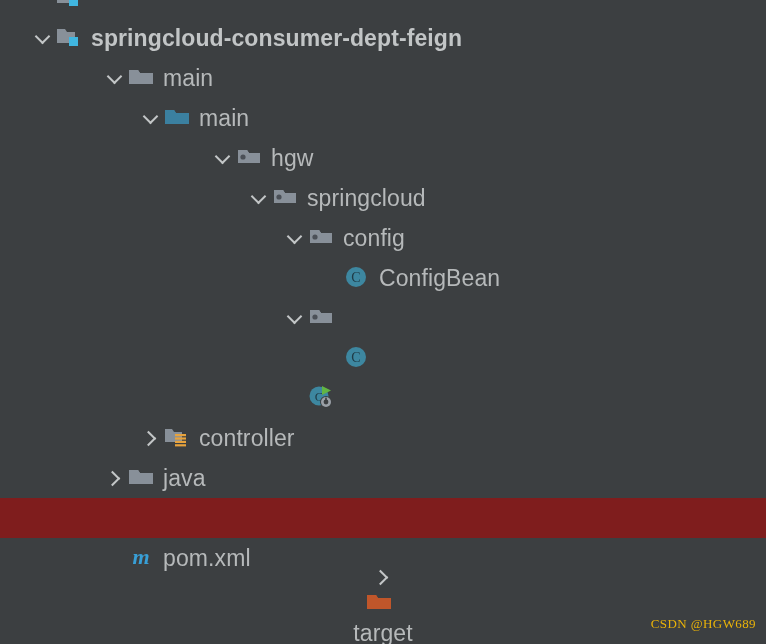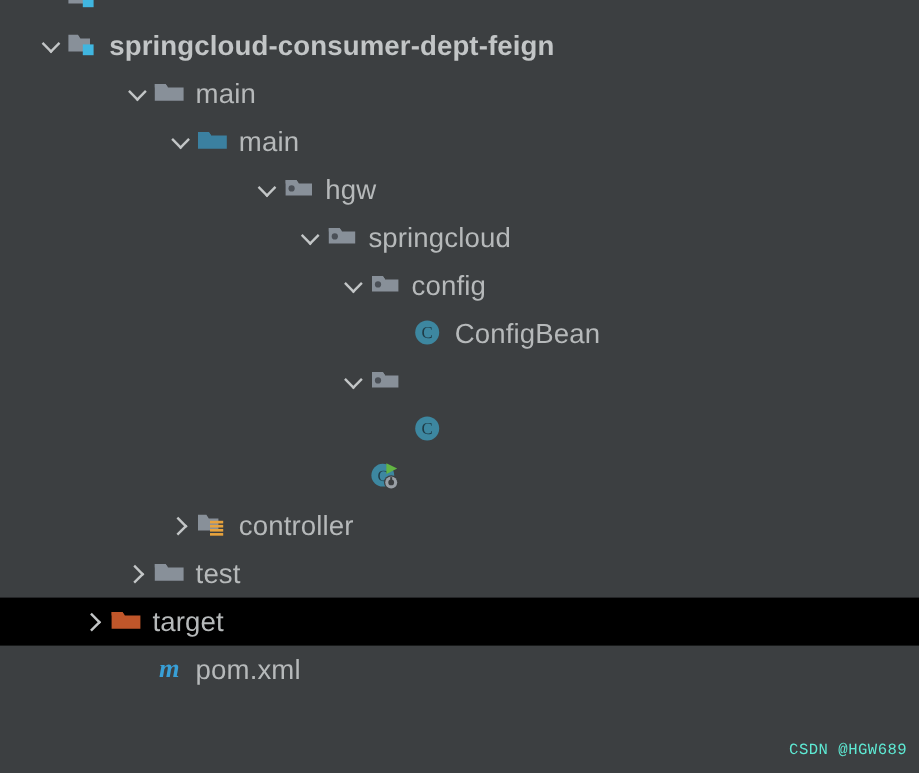--- a/index.html
+++ b/index.html
@@ -27,21 +27,22 @@
   }
 
   .row {
     position: relative;
     height: 40px;
     display: flex;
     align-items: center;
     white-space: nowrap;
   }
   .row.selected {
-    background: #000000;
+    background: #7f1d1d;
+    flex-direction: column;
   }
 
   
   .twisty {
     width: 26px;
     height: 26px;
     flex: 0 0 26px;
     position: relative;
   }
   .twisty.none::before { content: none; }
@@ -87,23 +88,23 @@
     font-weight: bold;
     color: #c2c5c6;
   }
 
   
   #watermark {
     position: absolute;
     right: 10px;
     bottom: 12px;
     font-size: 13px;
-    color: #5eead4;
+    color: #eab308;
     letter-spacing: 0.4px;
-    font-family: Liberation Mono, monospace;
+    font-family: Liberation Serif, serif;
   }
 </style>
 </head>
 <body>
 
 <div id="tree">
     <div class="row">
       <div style="width: 30px; flex: 0 0 30px;"></div>
       <div class="twisty none"></div>
       <div class="icon">
@@ -246,21 +247,21 @@
     </div>
     <div class="row">
       <div style="width: 102px; flex: 0 0 102px;"></div>
       <div class="twisty closed"></div>
       <div class="icon">
         <svg width="27" height="24" viewBox="0 0 27 24" xmlns="http://www.w3.org/2000/svg">
           <path d="M1 5 L1 19 L25 19 L25 8 L12 8 L10 5 Z" fill="#889099"></path>
           <path d="M1 5 L10 5 L12 8 L1 8 Z" fill="#889099"></path>
         </svg>
       </div>
-      <span class="label">test</span>
+      <span class="label">java</span>
     </div>
     <div class="row selected">
       <div style="width: 66px; flex: 0 0 66px;"></div>
       <div class="twisty closed"></div>
       <div class="icon">
         <svg width="27" height="24" viewBox="0 0 27 24" xmlns="http://www.w3.org/2000/svg">
           <path d="M1 5 L1 19 L25 19 L25 8 L12 8 L10 5 Z" fill="#c0562a"></path>
           <path d="M1 5 L10 5 L12 8 L1 8 Z" fill="#c0562a"></path>
         </svg>
       </div>

